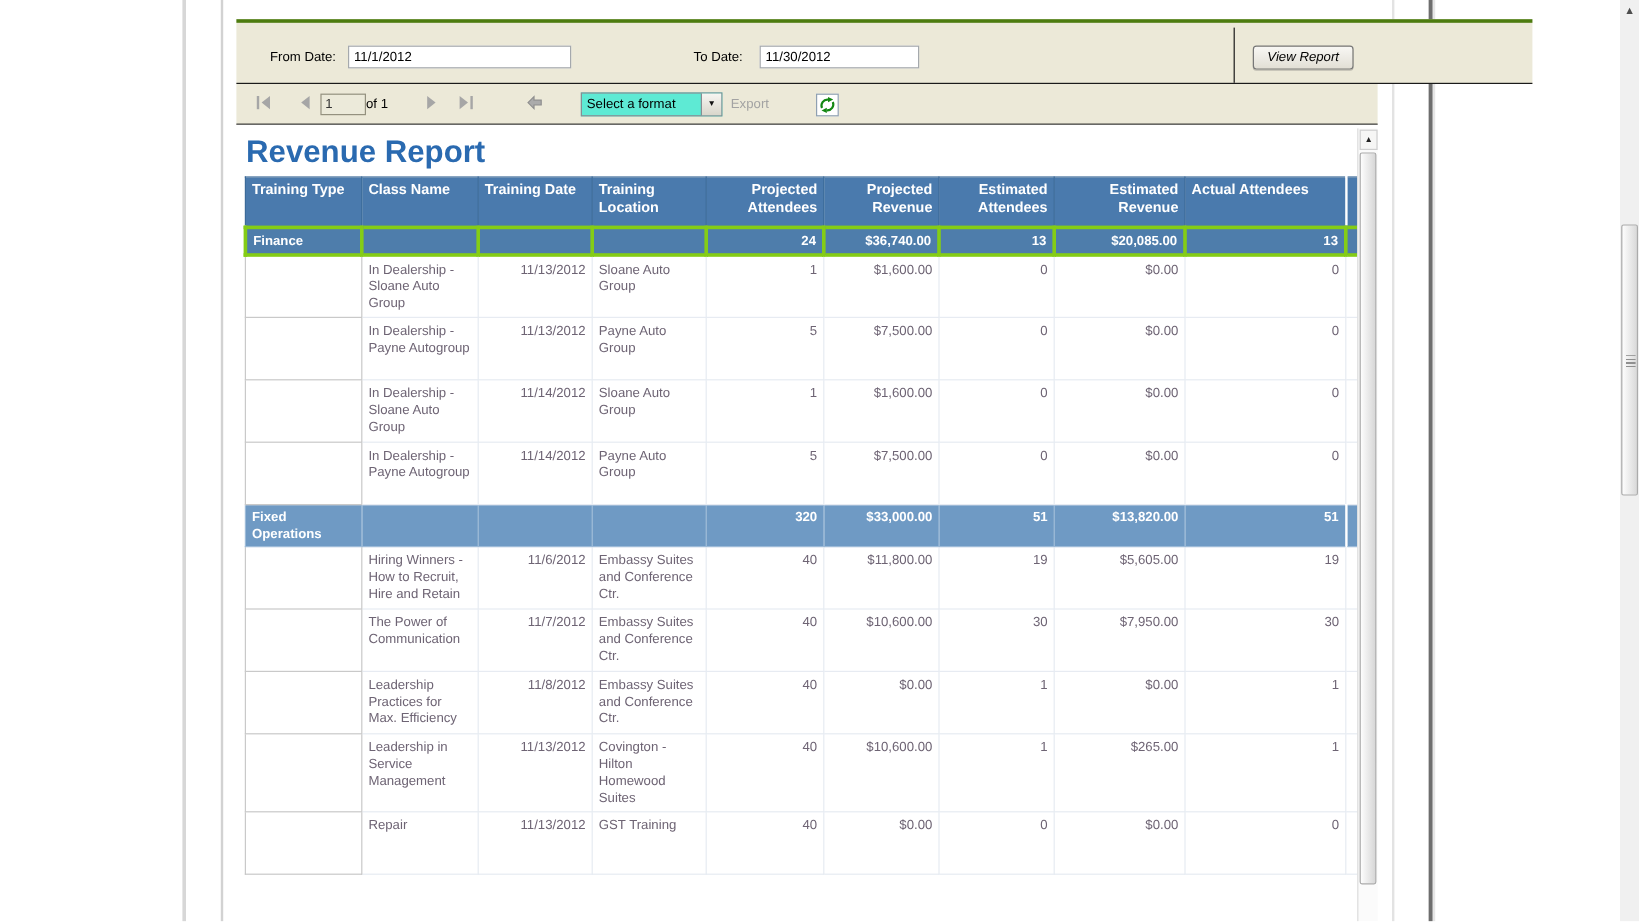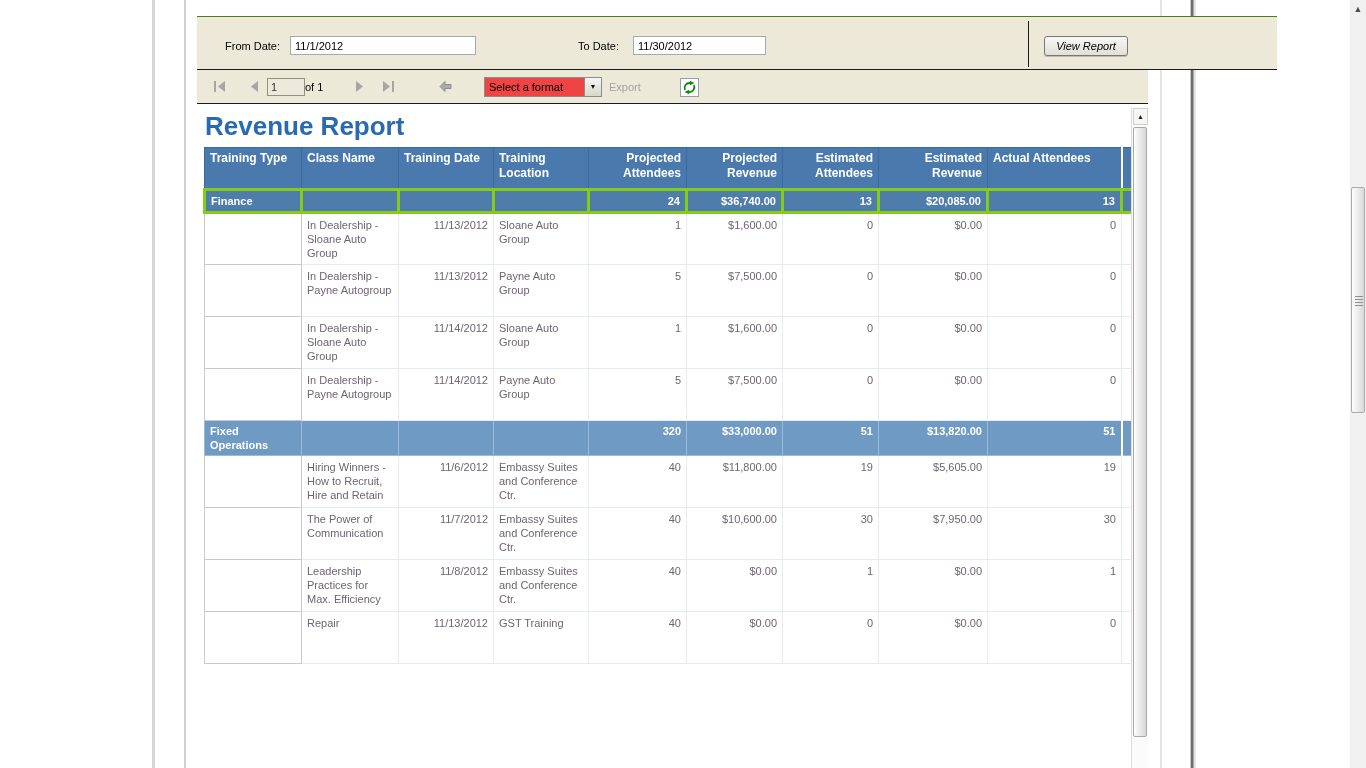--- a/index.html
+++ b/index.html
@@ -22,40 +22,40 @@
   .main-scrollbar .thumb { position:absolute; left:1px; top:187px; width:14px; height:226px;
                            background:linear-gradient(90deg,#fdfdfd,#d9d9d9); border:1px solid #ababab; border-radius:2px; }
   .grip { position:absolute; left:3px; top:108px; width:8px; height:10px;
           background:repeating-linear-gradient(180deg,#8f8f8f 0 1px,transparent 1px 3px); }
 
   
   .viewer { position:absolute; left:197px; top:16px; width:951px; }
 
   
   .param-panel { position:relative; width:1080px; height:54px; background:#ece9d8;
-                 border-top:1px solid #4d7c0f; border-bottom:1px solid #1a1a1a; font-size:11px; color:#000; }
+                 border-top:3px solid #4d7c0f; border-bottom:1px solid #1a1a1a; font-size:11px; color:#000; }
   .param-panel .lbl { position:absolute; top:23px; }
   .lbl.from { left:28px; } .lbl.to { left:381px; }
   .txtbox { position:absolute; top:19px; height:19px; border:1px solid #a5a9ad; background:#fff;
             font-family:"Liberation Sans", sans-serif; font-size:11px; padding:0 4px; color:#000; }
   .txtbox.from { left:93px; width:186px; }
   .txtbox.to { left:436px; width:133px; }
   .param-divider { position:absolute; left:831px; top:4px; width:1px; height:46px; background:#1a1a1a; }
   .view-report-btn { position:absolute; left:847px; top:19px; width:84px; height:20px;
                      background:linear-gradient(180deg,#f8f7f4,#e2dfd5); border:1px solid #777;
                      border-radius:3px; font-family:"Liberation Sans", sans-serif; font-size:11px; color:#000;
                      box-shadow:0 1px 0 #bdbab0;font-style:italic; }
 
   
   .toolbar { position:relative; width:951px; height:34px; background:#ece9d8; border-bottom:1px solid #1a1a1a; }
   .tbtn { position:absolute; top:9px; width:18px; height:16px; text-align:center; }
   .page-input { position:absolute; left:70px; top:8px; width:38px; height:18px; border:1px solid #94917f;
                 background:#eceada; font-family:"Liberation Sans", sans-serif; font-size:11px; padding:0 3px; color:#333; }
   .of-label { position:absolute; left:108px; top:11px; font-size:11px; color:#000; }
-  .format-select { position:absolute; left:287px; top:7px; width:118px; height:20px; background:#ef4444;
+  .format-select { position:absolute; left:287px; top:7px; width:118px; height:20px; background:#5eead4;
                    border:1px solid #888d93; }
   .format-select .val { position:absolute; left:4px; top:3px; font-size:11px; color:#000; white-space:nowrap; }
   .format-select .dd { position:absolute; right:0; top:0; width:17px; height:18px;
                        background:linear-gradient(180deg,#f7f6f2,#d9d6cb); border-left:1px solid #888d93;
                        text-align:center; font-size:7px; line-height:18px; color:#111; }
   .export-link { position:absolute; left:412px; top:11px; font-size:11px; color:#a3a3a3; }
   .refresh-btn { position:absolute; left:483px; top:8px; width:19px; height:19px; background:#fff;
                  border:1px solid #8fa0b1; display:flex; align-items:center; justify-content:center; }
 
   
@@ -285,20 +285,32 @@
               <td class="al">Embassy Suites and Conference Ctr.</td>
               <td class="num">40</td>
               <td class="num">$0.00</td>
               <td class="num">1</td>
               <td class="num">$0.00</td>
               <td class="num">1</td>
               <td class=""></td>
             </tr>
             <tr class="data-row">
               <td class="ttype"></td>
+              <td class="al">Leadership in Service Management</td>
+              <td class="num">11/13/2012</td>
+              <td class="al">Covington - Hilton Homewood Suites</td>
+              <td class="num">40</td>
+              <td class="num">$10,600.00</td>
+              <td class="num">1</td>
+              <td class="num">$265.00</td>
+              <td class="num">1</td>
+              <td class=""></td>
+            </tr>
+            <tr class="data-row">
+              <td class="ttype"></td>
               <td class="al">Repair</td>
               <td class="num">11/13/2012</td>
               <td class="al">GST Training</td>
               <td class="num">40</td>
               <td class="num">$0.00</td>
               <td class="num">0</td>
               <td class="num">$0.00</td>
               <td class="num">0</td>
               <td class=""></td>
             </tr>

